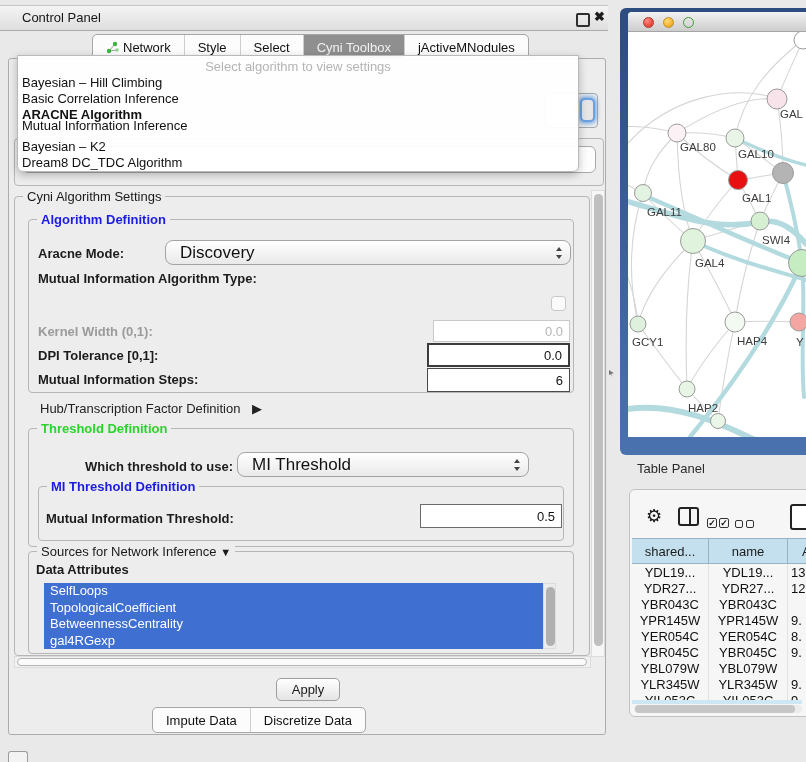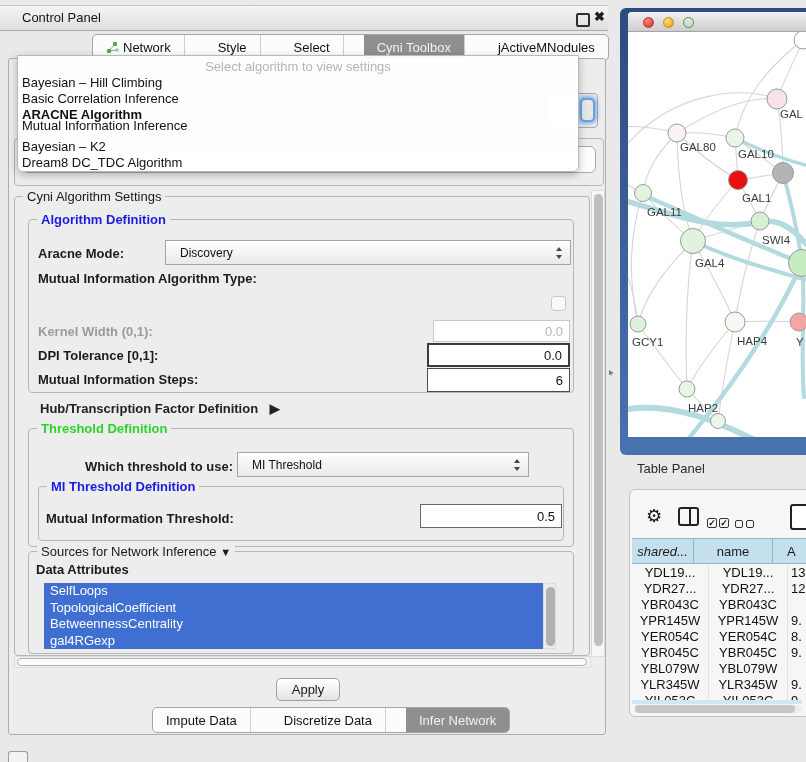--- a/index.html
+++ b/index.html
@@ -6,35 +6,35 @@
   #app{position:relative;width:806px;height:762px;overflow:hidden;background:#e9e9e9;
        font-family:"Liberation Sans",sans-serif;color:#1a1a1a;-webkit-font-smoothing:antialiased;}
   .abs{position:absolute;}
   
   .titlebar{left:0;top:5px;width:608px;height:26px;background:linear-gradient(#f4f4f4,#dedede);
             border-top:1px solid #c6c6c6;border-bottom:1px solid #a9a9a9;box-sizing:border-box;padding-left:16px;}
   .titlebar .t{position:absolute;left:22px;top:4px;font-size:13px;color:#161616;}
   .restore-box{position:absolute;left:576px;top:7px;width:10px;height:10px;border:2px solid #2e2e2e;border-radius:2px;}
   .close-x{position:absolute;left:594px;top:3px;font-size:13px;font-weight:bold;color:#1c1c1c;}
   .tabbar{left:92px;top:34px;height:25px;display:inline-flex;align-items:stretch;background:#fcfcfc;
-          border:1px solid #a6a6a6;border-radius:5px;overflow:hidden;font-size:13px;gap:20px;}
+          border:1px solid #a6a6a6;border-radius:5px;overflow:hidden;font-size:13px;}
   .tab{display:flex;align-items:center;padding:0 13px;color:#111;border-right:1px solid #cfcfcf;white-space:nowrap;}
   .tab:last-child{border-right:none;}
   .tab.sel{background:#8f8f8f;color:#f1f1f1;}
   .panel{left:8px;top:58px;width:598px;height:677px;background:#ededed;border:1px solid #adadad;border-radius:3px;box-sizing:border-box;}
   
   .group{position:absolute;border:1px solid #b6b6b6;border-radius:4px;}
   .gtitle{position:absolute;top:-8px;left:8px;background:#ededed;padding:0 4px;font-size:13px;white-space:nowrap;}
   .blue{color:#1c1ce0;font-weight:bold;}
   .green{color:#2bd42b;font-weight:bold;}
   .lbl{position:absolute;font-size:13px;font-weight:bold;color:#1c1c1c;white-space:nowrap;}
   .lbl.dis{color:#9b9b9b;}
   .plain{font-weight:normal;color:#222;}
-  .combo{position:absolute;background:linear-gradient(#ffffff,#e9e9e9);border:1px solid #a4a4a4;border-radius:0;
-         font-size:12px;display:flex;align-items:center;padding-left:14px;box-sizing:border-box;color:#111;}
+  .combo{position:absolute;background:linear-gradient(#ffffff,#e9e9e9);border:1px solid #a4a4a4;border-radius:8px;
+         font-size:17px;display:flex;align-items:center;padding-left:14px;box-sizing:border-box;color:#111;}
   .arrows{position:absolute;right:7px;top:50%;width:7px;height:12px;transform:translateY(-50%);}
   .arrows:before,.arrows:after{content:"";position:absolute;left:0;border-left:3.5px solid transparent;border-right:3.5px solid transparent;}
   .arrows:before{top:0;border-bottom:4.5px solid #444;}
   .arrows:after{bottom:0;border-top:4.5px solid #444;}
   .field{position:absolute;background:#fff;border:1px solid #b9b9b9;font-size:13px;display:flex;align-items:center;
          justify-content:flex-end;padding-right:6px;box-sizing:border-box;color:#111;}
   .checkbox{position:absolute;width:15px;height:15px;border:1px solid #c6c6c6;border-radius:3.5px;background:#fafafa;box-sizing:border-box;}
   
   .popup{left:17px;top:55px;width:562px;height:117px;background:rgba(255,255,255,0.95);border:1px solid #b9b9b9;
          border-radius:0 0 6px 6px;box-shadow:0 3px 8px rgba(0,0,0,0.25);z-index:50;box-sizing:border-box;}
@@ -146,21 +146,21 @@
   </div>
   <div class="lbl" style="left:38px;top:271px;">Mutual Information Algorithm Type:</div>
   <div class="checkbox" style="left:551px;top:296px;"></div>
   <div class="lbl dis" style="left:38px;top:324px;">Kernel Width (0,1):</div>
   <div class="field" style="left:433px;top:320px;width:137px;height:22px;border-color:#c9c9c9;color:#b5b5b5;">0.0</div>
   <div class="lbl" style="left:38px;top:348px;">DPI Tolerance [0,1]:</div>
   <div class="field" style="left:427px;top:343px;width:143px;height:24px;border:2px solid #3c3c3c;">0.0</div>
   <div class="lbl" style="left:38px;top:372px;">Mutual Information Steps:</div>
   <div class="field" style="left:427px;top:368px;width:143px;height:24px;border:1px solid #4a4a4a;">6</div>
 
-  <div class="lbl plain" style="left:40px;top:401px;font-weight:bold;">
+  <div class="lbl plain" style="left:40px;top:401px;font-weight:normal;">
     <span>Hub/Transcription Factor Definition</span>
     <span class="hubarrow" style="margin-left:8px;font-size:13px;">▶</span>
   </div>
 
   <div class="group" style="left:28px;top:428px;width:544px;height:117px;">
     <div class="gtitle green">Threshold Definition</div>
   </div>
   <div class="lbl" style="left:85px;top:459px;">Which threshold to use:</div>
   <div class="combo" style="left:237px;top:452px;width:292px;height:25px;">
     <span>MI Threshold</span>
@@ -197,23 +197,20 @@
   </div>
 
   <div class="btn" style="left:276px;top:678px;width:64px;height:23px;">Apply</div>
 
   <div class="abs tabbar" style="left:152px;top:707px;height:24px;">
     <div class="tab">
         <span>Impute Data</span>
       </div>
     <div class="tab">
         <span>Discretize Data</span>
-      </div>
-    <div class="tab sel">
-        <span>Infer Network</span>
       </div>
   </div>
 
   <div class="abs" style="left:8px;top:751px;width:18px;height:11px;border:1px solid #9c9c9c;border-bottom:none;border-radius:3px 3px 0 0;background:#f3f3f3;"></div>
 
   <div class="abs cursor-mark"></div>
 
   <div class="abs net-frame">
     <div class="net-win">
       <div class="net-titlebar">
@@ -305,21 +302,21 @@
     <div class="ticon" style="left:16px;top:15px;font-size:18px;">⚙</div>
     <div class="ticon cols-icon" style="left:48px;top:17px;">
         <i></i>
       </div>
     <div class="ticon" style="left:77px;top:22px;"><span class="cb">✓</span><span class="cb" style="margin-left:2px;">✓</span></div>
     <div class="ticon" style="left:105px;top:24px;"><span class="cb small"></span><span class="cb small" style="margin-left:3px;"></span></div>
     <div class="ticon" style="left:160px;top:14px;width:24px;height:26px;border:2px solid #222;border-radius:3px;box-sizing:border-box;background:#fff;"></div>
   </div>
 
   <div class="thead" style="left:632px;top:538px;height:26px;">
-    <div class="th" style="width:62px;font-style:italic;">shared...</div>
+    <div class="th" style="width:77px;">shared...</div>
     <div class="th" style="width:79px;">name</div>
     <div class="th" style="width:60px;justify-content:flex-start;padding-left:14px;">A</div>
   </div>
 
   <div class="trow" style="left:632px;top:564px;height:16px;">
     <div class="td" style="width:77px;">YDL19...</div>
     <div class="td" style="width:79px;">YDL19...</div>
     <div class="td num" style="width:60px;">13</div>
   </div>
   <div class="trow" style="left:632px;top:580px;height:16px;">

